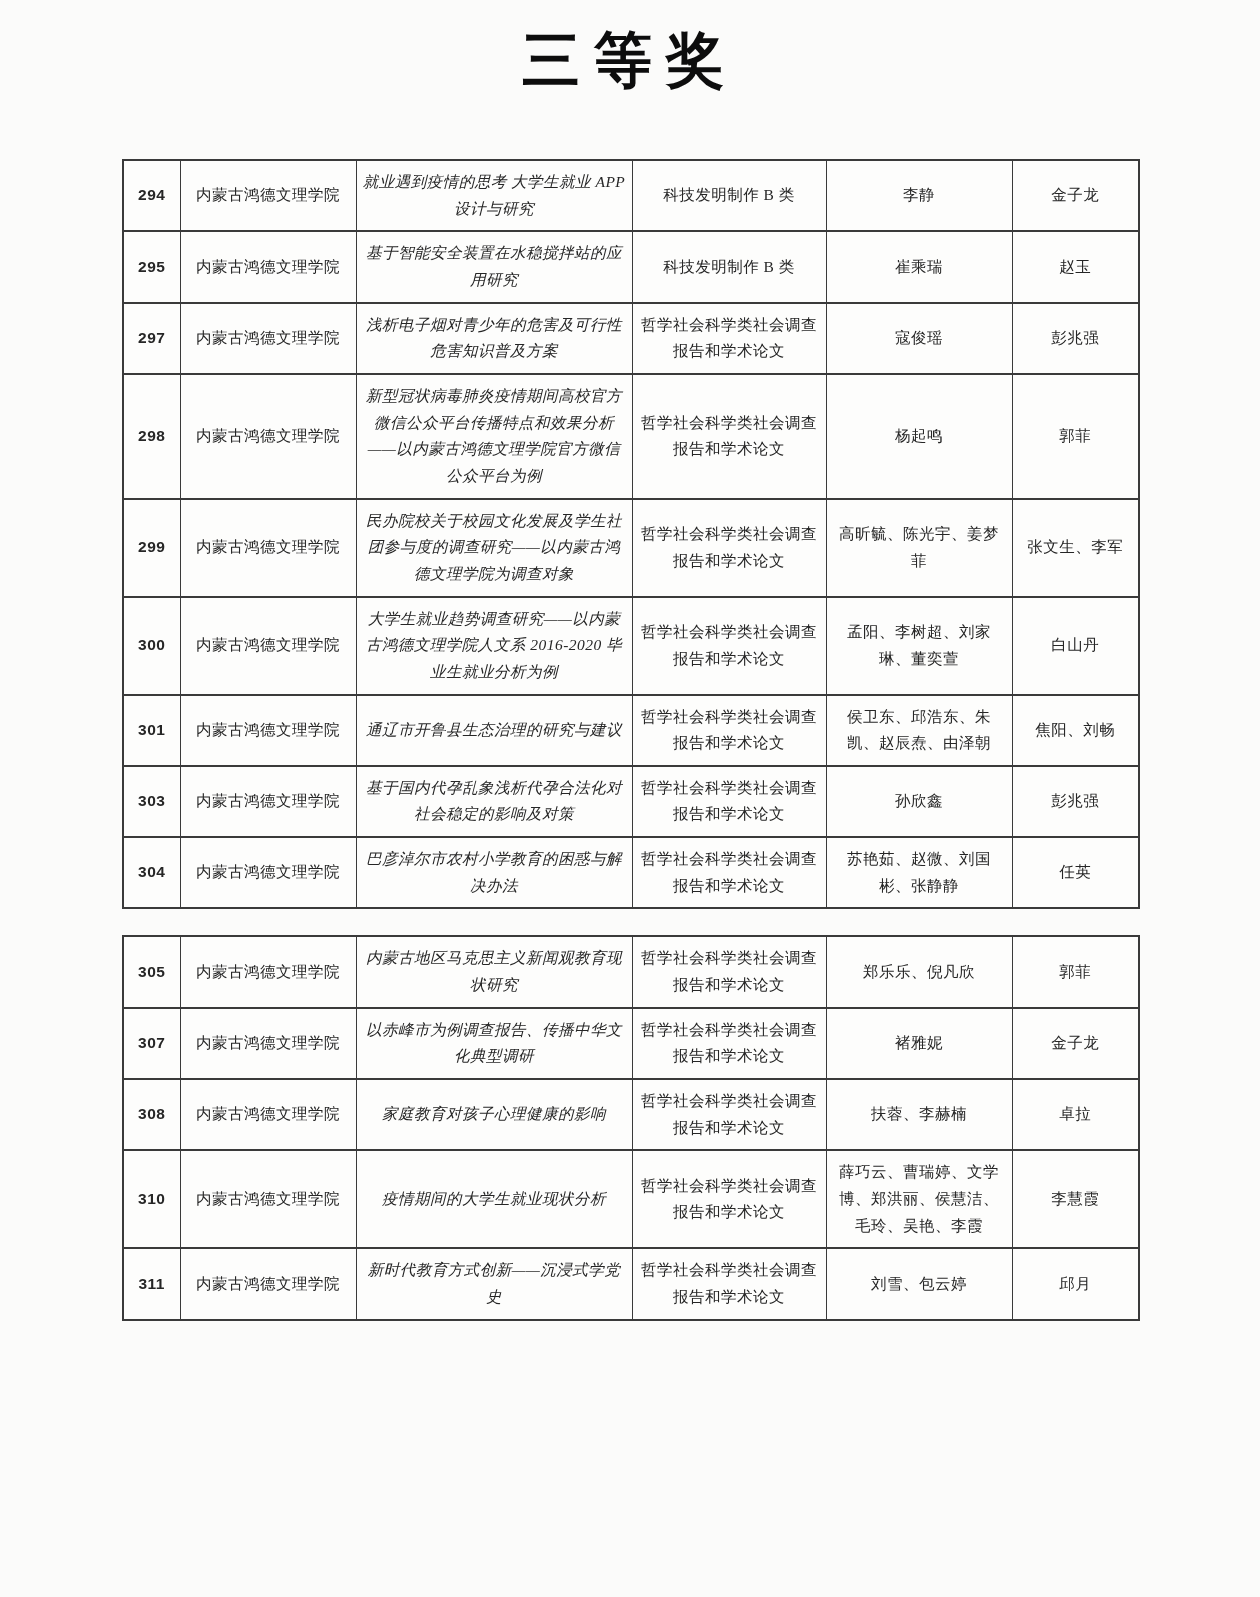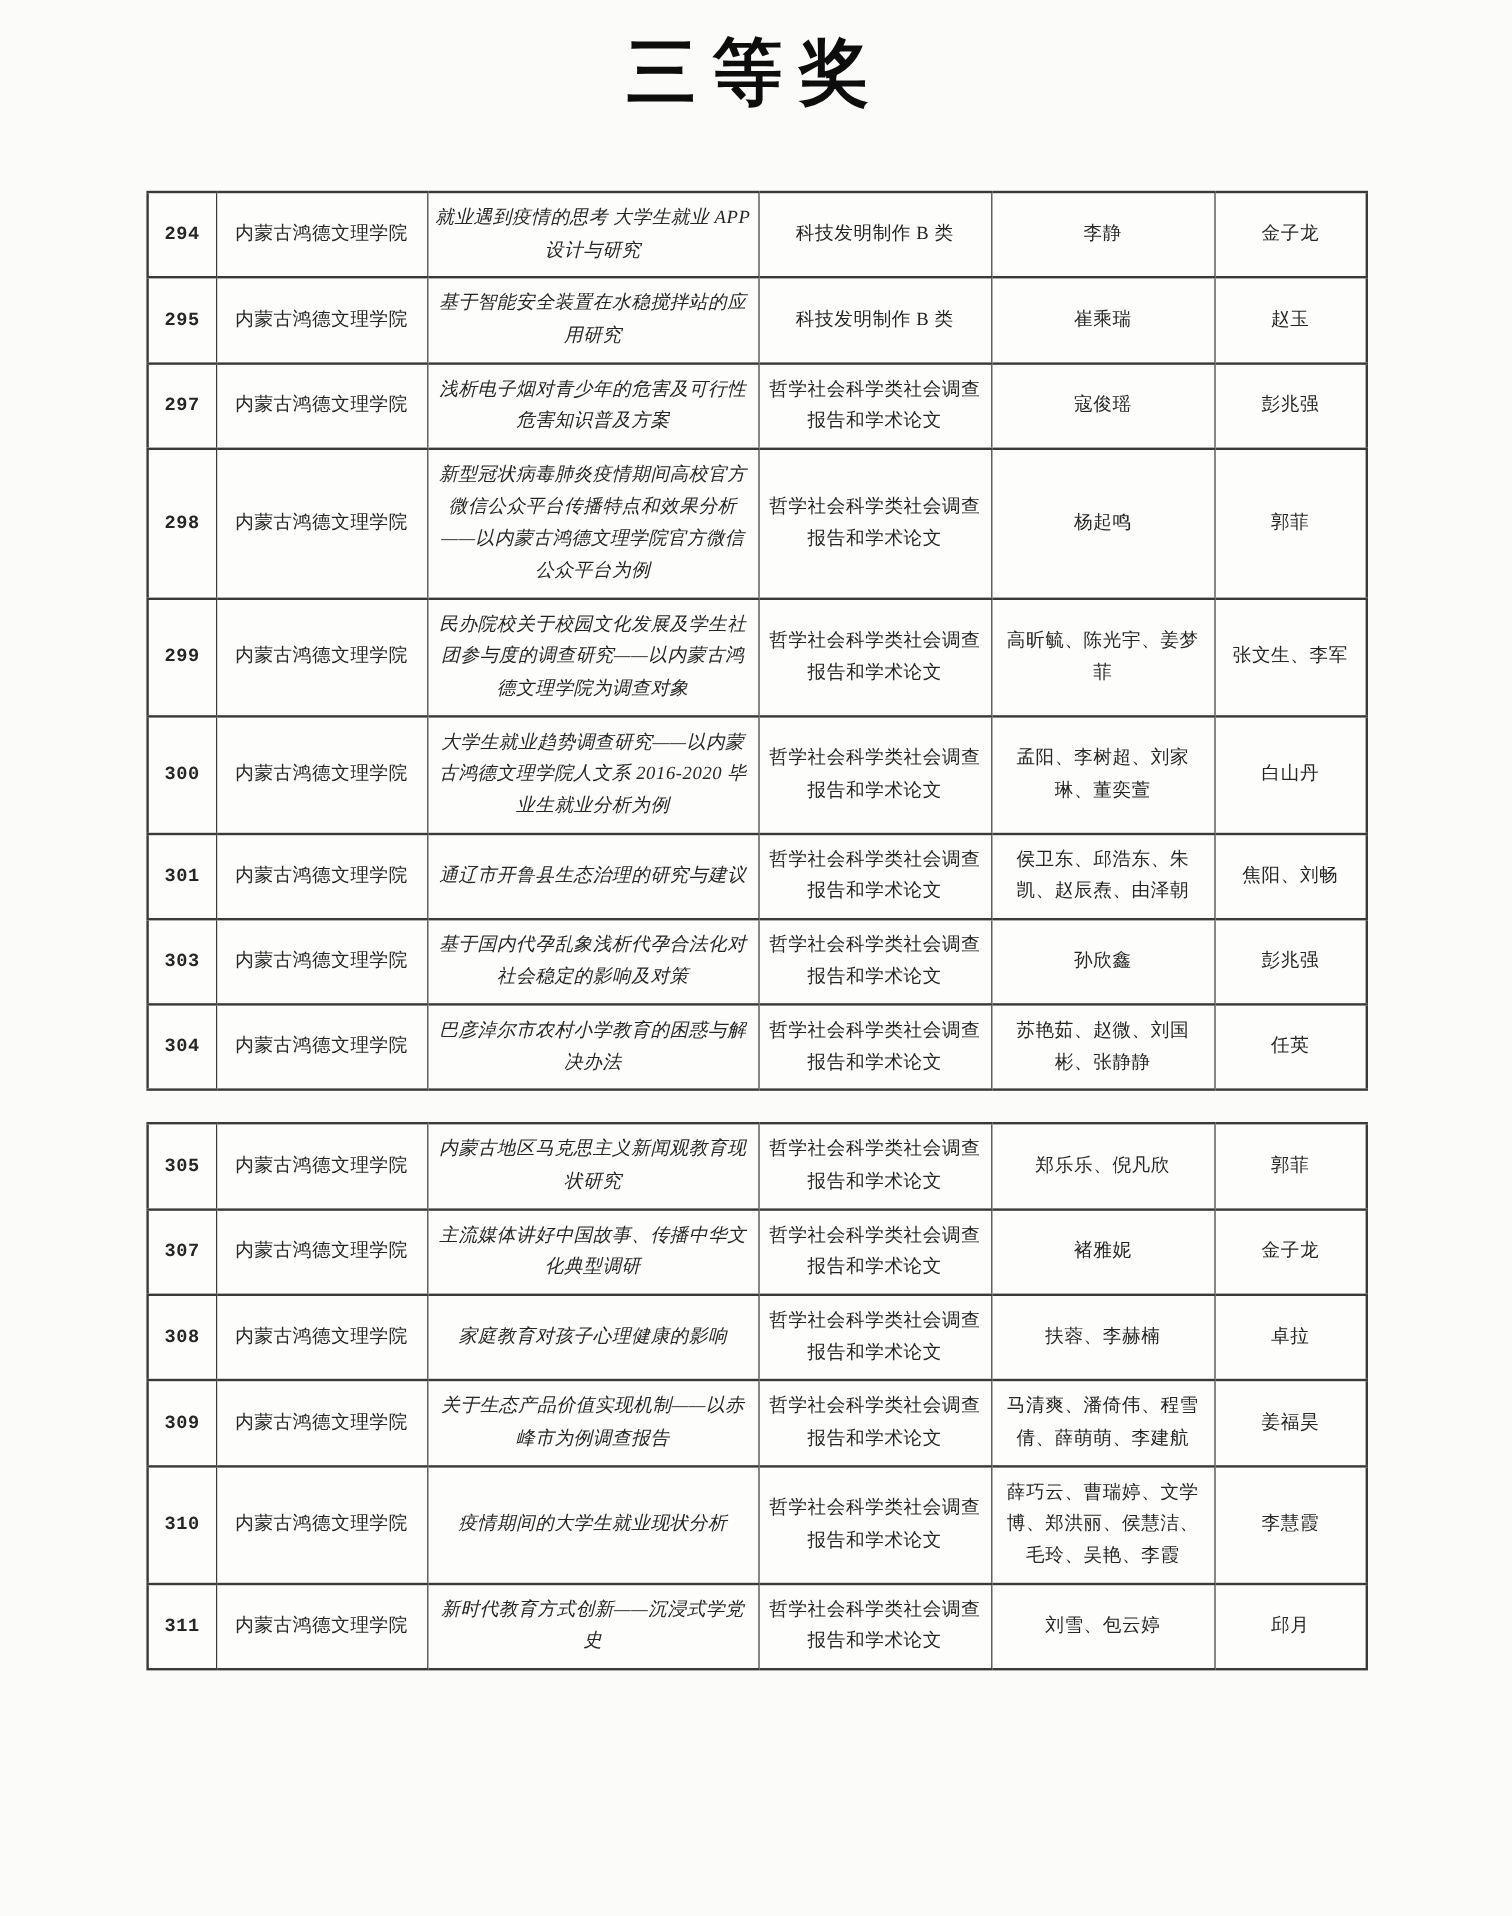--- a/index.html
+++ b/index.html
@@ -49,21 +49,21 @@
     vertical-align: middle;
     padding: 8px 6px;
     font-size: 15.5px;
     line-height: 1.72;
     letter-spacing: 0.5px;
     word-break: break-word;
   }
   td.col-no {
     font-size: 16px;
     font-weight: 600;
-    font-family: Liberation Mono, monospace;
+    font-family: Liberation Sans, sans-serif;
     letter-spacing: 0;
     margin-top: 47px;
   }
   td.col-project { padding-left: 10px; padding-right: 10px; font-style: italic; }
   col.c-no        { width: 57px;  }
   col.c-inst      { width: 176px; }
   col.c-project   { width: 276px; }
   col.c-category  { width: 194px; }
   col.c-part      { width: 186px; }
   col.c-advisor   { width: 127px; }
@@ -174,42 +174,34 @@
             <td class="col-no">305</td>
             <td class="col-institution">内蒙古鸿德文理学院</td>
             <td class="col-project">内蒙古地区马克思主义新闻观教育现状研究</td>
             <td class="col-category">哲学社会科学类社会调查报告和学术论文</td>
             <td class="col-participants">郑乐乐、倪凡欣</td>
             <td class="col-advisor">郭菲</td>
           </tr>
           <tr>
             <td class="col-no">307</td>
             <td class="col-institution">内蒙古鸿德文理学院</td>
-            <td class="col-project">主流媒体讲好中国故事、传播中华文化典型调研</td>
+            <td class="col-project">以赤峰市为例调查报告、传播中华文化典型调研</td>
             <td class="col-category">哲学社会科学类社会调查报告和学术论文</td>
             <td class="col-participants">褚雅妮</td>
             <td class="col-advisor">金子龙</td>
           </tr>
           <tr>
             <td class="col-no">308</td>
             <td class="col-institution">内蒙古鸿德文理学院</td>
             <td class="col-project">家庭教育对孩子心理健康的影响</td>
             <td class="col-category">哲学社会科学类社会调查报告和学术论文</td>
             <td class="col-participants">扶蓉、李赫楠</td>
             <td class="col-advisor">卓拉</td>
           </tr>
           <tr>
-            <td class="col-no">309</td>
-            <td class="col-institution">内蒙古鸿德文理学院</td>
-            <td class="col-project">关于生态产品价值实现机制——以赤峰市为例调查报告</td>
-            <td class="col-category">哲学社会科学类社会调查报告和学术论文</td>
-            <td class="col-participants">马清爽、潘倚伟、程雪倩、薛萌萌、李建航</td>
-            <td class="col-advisor">姜福昊</td>
-          </tr>
-          <tr>
             <td class="col-no">310</td>
             <td class="col-institution">内蒙古鸿德文理学院</td>
             <td class="col-project">疫情期间的大学生就业现状分析</td>
             <td class="col-category">哲学社会科学类社会调查报告和学术论文</td>
             <td class="col-participants">薛巧云、曹瑞婷、文学博、郑洪丽、侯慧洁、毛玲、吴艳、李霞</td>
             <td class="col-advisor">李慧霞</td>
           </tr>
           <tr>
             <td class="col-no">311</td>
             <td class="col-institution">内蒙古鸿德文理学院</td>

